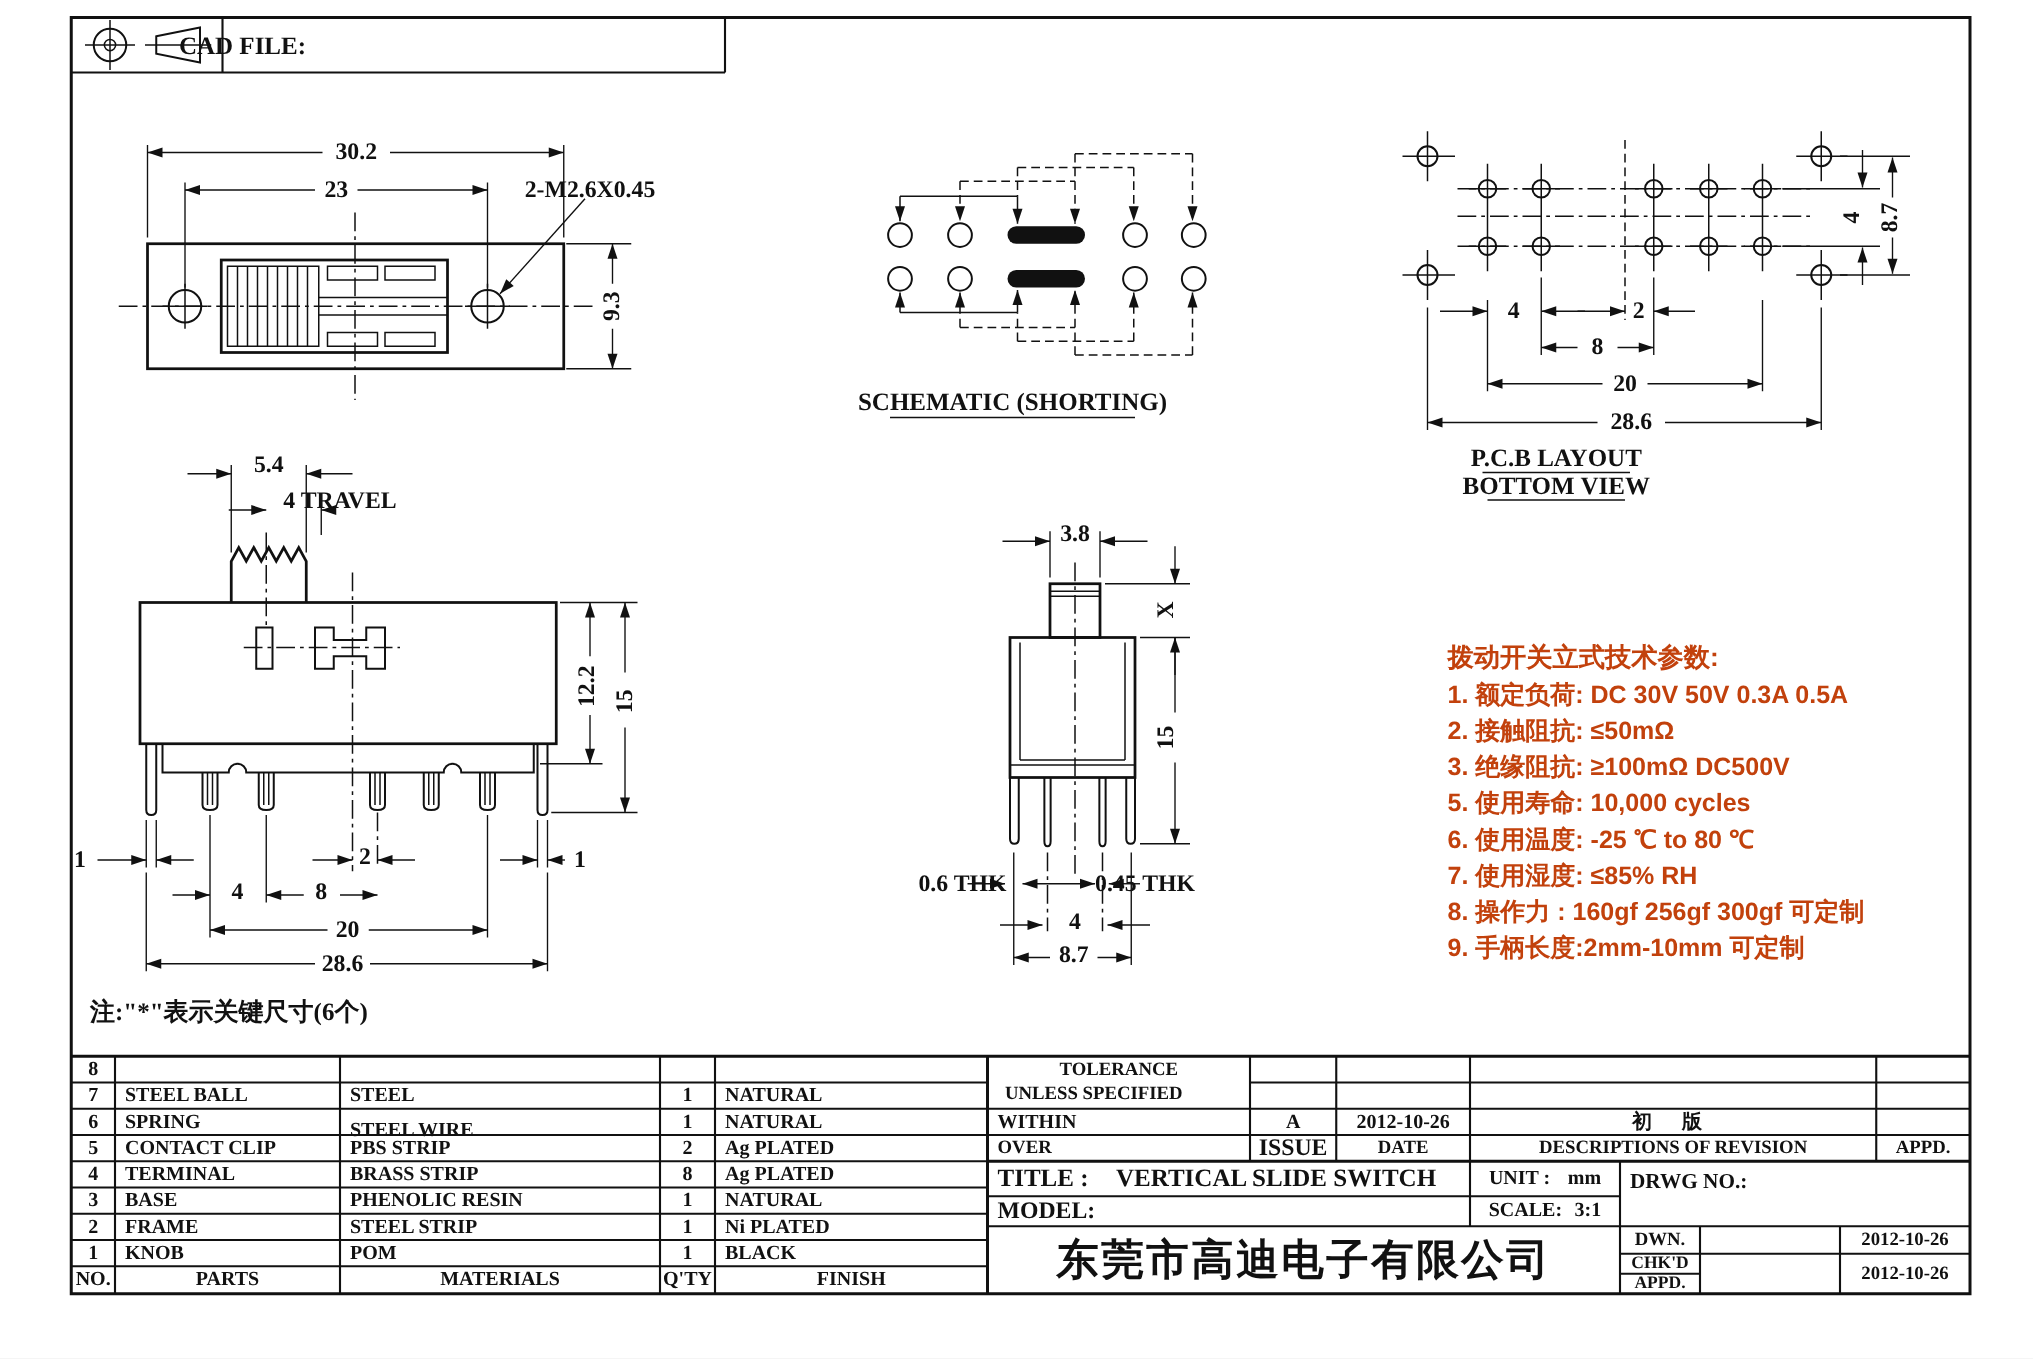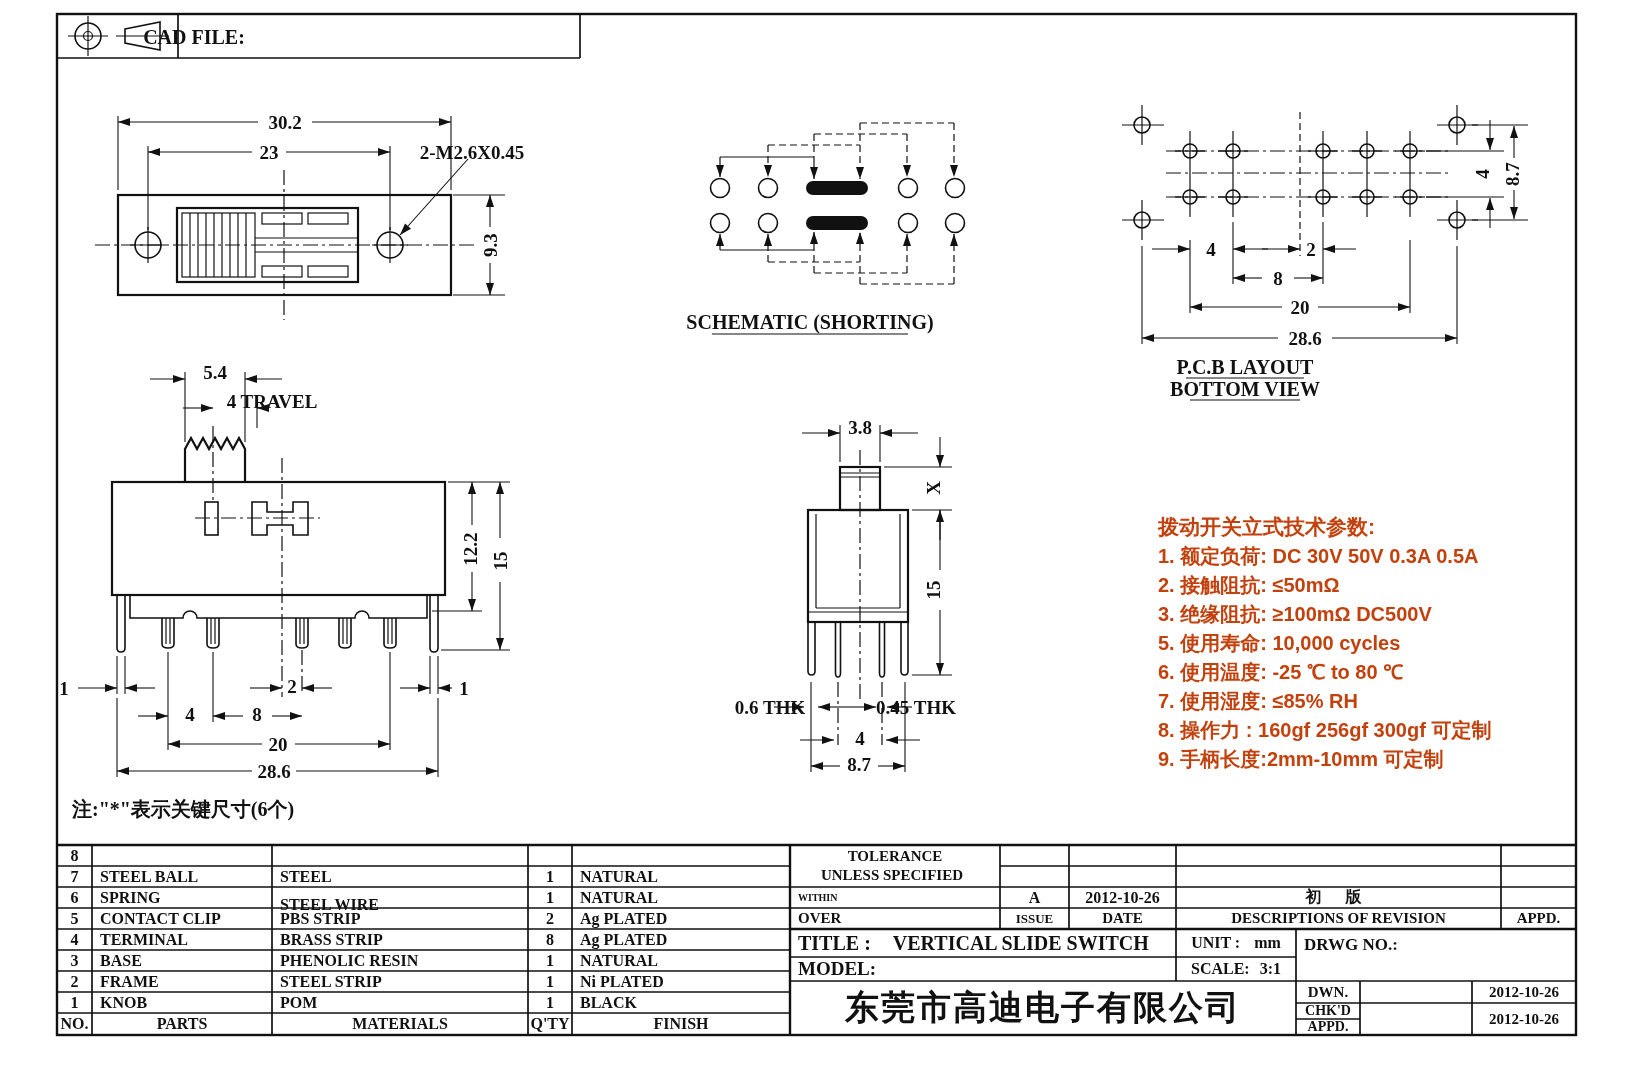--- a/index.html
+++ b/index.html
@@ -451,27 +451,27 @@
   <div class="cell" style="left:528px;top:992px;width:44px;height:21px;">1</div>
   <div class="cell cl" style="left:572px;top:992px;width:218px;height:21px;">BLACK</div>
 
   <div class="cell" style="left:57px;top:1013px;width:35px;height:22px;">NO.</div>
   <div class="cell" style="left:92px;top:1013px;width:180px;height:22px;">PARTS</div>
   <div class="cell" style="left:272px;top:1013px;width:256px;height:22px;">MATERIALS</div>
   <div class="cell" style="left:528px;top:1013px;width:44px;height:22px;">Q'TY</div>
   <div class="cell" style="left:572px;top:1013px;width:218px;height:22px;">FINISH</div>
 
   <div class="cell" style="left:790px;top:847px;width:210px;height:19px;font-size:15px;">TOLERANCE</div>
-  <div class="cell" style="left:790px;top:866px;width:204px;height:19px;font-size:15px;">UNLESS  SPECIFIED</div>
-  <div class="cell cl" style="left:790px;top:887px;width:210px;height:21px;font-size:10px;">WITHIN</div>
+  <div class="cell" style="left:773px;top:866px;width:204px;height:19px;font-size:15px;">UNLESS  SPECIFIED</div>
+  <div class="cell cl" style="left:790px;top:887px;width:210px;height:21px;font-size:16px;">WITHIN</div>
   <div class="cell cl" style="left:790px;top:908px;width:210px;height:21px;font-size:15px;">OVER</div>
   <div class="cell" style="left:1000px;top:887px;width:69px;height:21px;">A</div>
   <div class="cell" style="left:1069px;top:887px;width:107px;height:21px;">2012-10-26</div>
   <div class="cell" style="left:1176px;top:887px;width:325px;height:21px;letter-spacing:10px;">初  版</div>
-  <div class="cell" style="left:1000px;top:908px;width:69px;height:21px;font-size:13px;border-radius:10px;">ISSUE</div>
+  <div class="cell" style="left:1000px;top:908px;width:69px;height:21px;font-size:19px;border-radius:10px;">ISSUE</div>
   <div class="cell" style="left:1069px;top:908px;width:107px;height:21px;font-size:15px;">DATE</div>
   <div class="cell" style="left:1176px;top:908px;width:325px;height:21px;font-size:15px;">DESCRIPTIONS OF REVISION</div>
   <div class="cell" style="left:1501px;top:908px;width:75px;height:21px;font-size:15px;">APPD.</div>
 
   <div class="cell cl gap2" style="left:790px;top:929px;width:386px;height:28px;font-size:20px;">
     <span>TITLE :</span>
     <span>VERTICAL SLIDE SWITCH</span>
   </div>
   <div class="cell" style="left:1176px;top:929px;width:120px;height:28px;gap:14px;font-size:16px;">
     <span>UNIT :</span>

